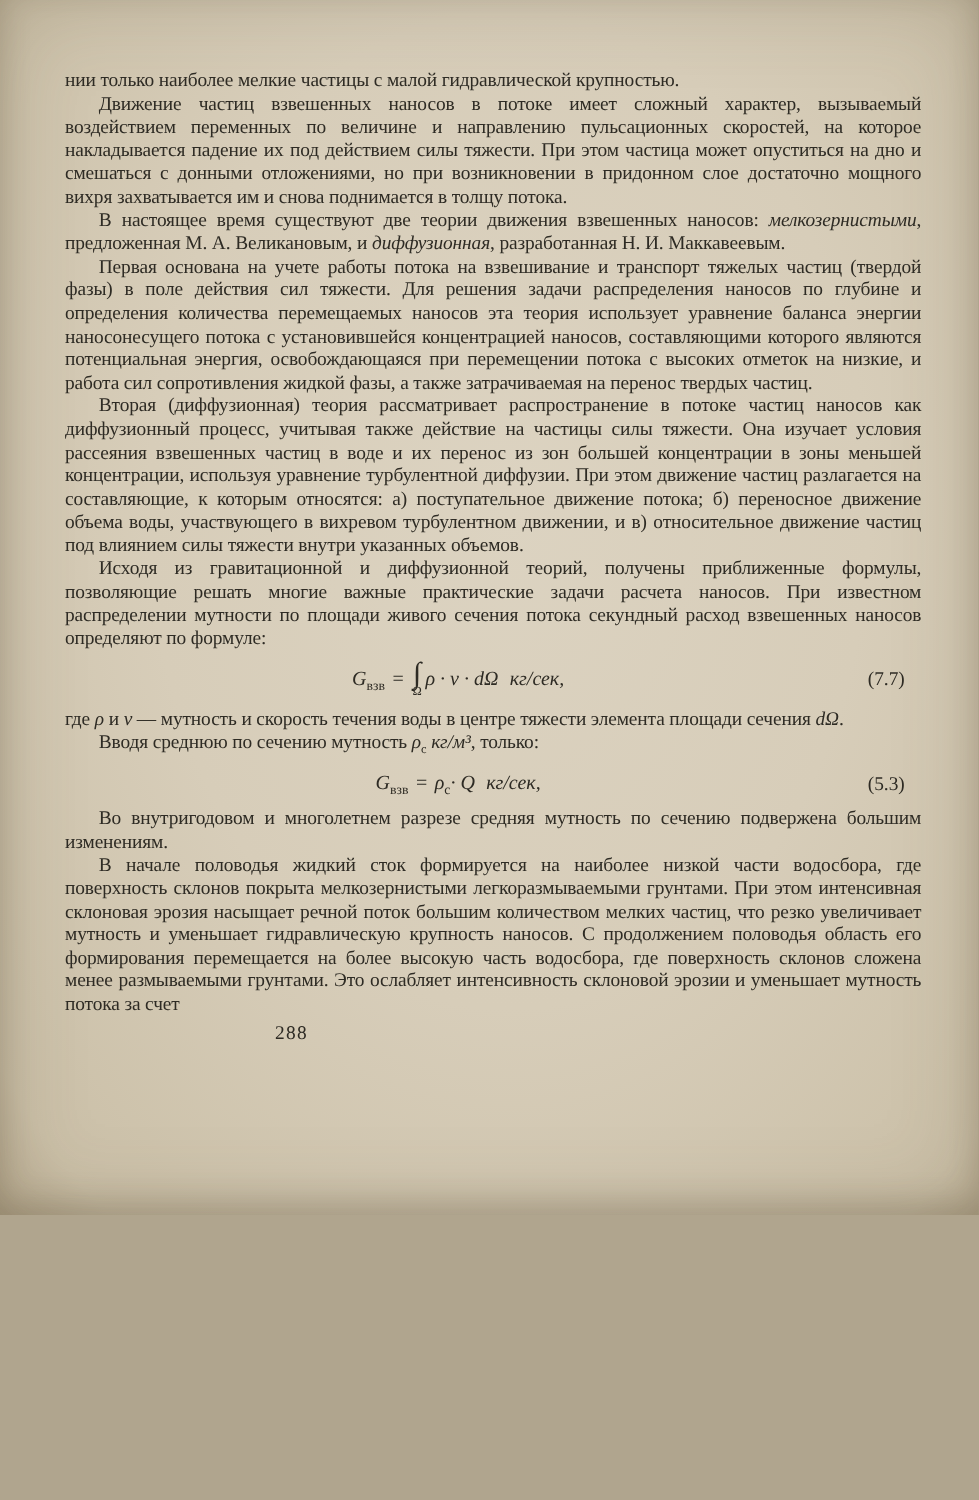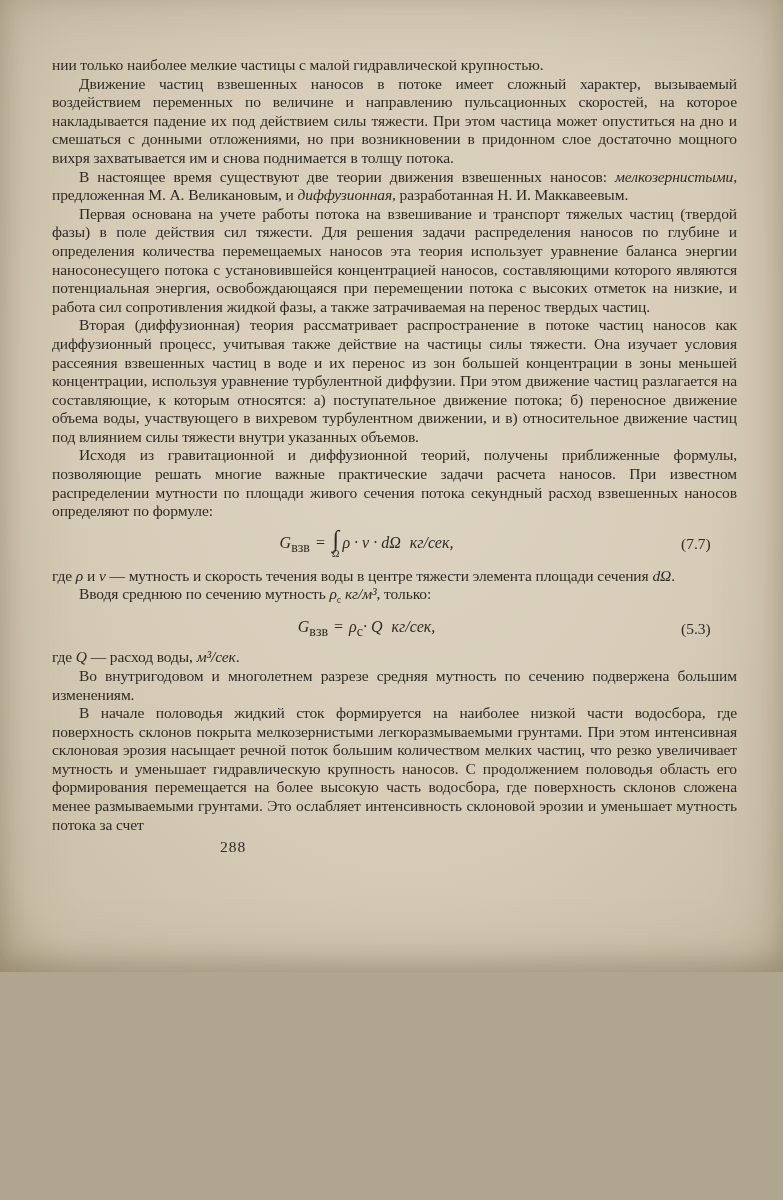--- a/index.html
+++ b/index.html
@@ -25,30 +25,30 @@
     hyphens:auto;
   }
   .para.indent { text-indent:27px; }
   .it, .f-it { font-style:italic; }
   sub { font-size:10px; }
   .formula-row {
     display:flex; align-items:center;
     margin:8px 0;
   }
   .formula { flex:1; text-align:center; font-size:16px; white-space:nowrap; }
-  .f-sub { font-size:14px; font-style:normal; }
+  .f-sub { font-size:11px; font-style:normal; }
   .f-eq { margin:0 6px; }
   .f-units { margin-left:9px; }
   .integral {
     display:inline-flex; flex-direction:column; align-items:center;
     vertical-align:middle; margin:0 3px 0 1px;
   }
   .int-sign { font-size:24px; line-height:20px; }
   .int-limit { font-size:10px; line-height:10px; }
-  .eq-number { width:56px; text-align:left; font-size:15.5px; }
+  .eq-number { width:56px; text-align:center; font-size:15.5px; }
   .page-number {
     margin-top:4px;
     padding-left:168px;
     font-size:15.5px;
     letter-spacing:1px;
   }
 </style>
 </head>
 <body>
 
@@ -76,21 +76,20 @@
         <p class="para"><span>где </span><span class="it">ρ</span><span> и </span><span class="it">v</span><span> — мутность и скорость течения воды в центре тяжести элемента площади сечения </span><span class="it">dΩ</span><span>.</span></p>
         <p class="para indent"><span>Вводя среднюю по сечению мутность </span><span class="it">ρ</span><sub>с</sub><span> </span><span class="it">кг/м³</span><span>, только:</span></p>
       </div>
 
     <div class="formula-row">
       <span class="formula"><span class="f-it">G</span><sub class="f-sub">взв</sub><span class="f-eq">=</span><span class="f-it">ρ</span><sub class="f-sub">с</sub><span class="f-it">· Q</span><span class="f-it f-units">кг/сек,</span></span>
       <span class="eq-number">(5.3)</span>
     </div>
 
     <div id="paras-3">
-        <p class="para"><span>где </span><span class="it">Q</span><span> — расход воды, </span><span class="it">м³/сек</span><span>.</span></p>
         <p class="para indent"><span>Во внутригодовом и многолетнем разрезе средняя мутность по сечению подвержена большим изменениям.</span></p>
         <p class="para indent"><span>В начале половодья жидкий сток формируется на наиболее низкой части водосбора, где поверхность склонов покрыта мелкозернистыми легкоразмываемыми грунтами. При этом интенсивная склоновая эрозия насыщает речной поток большим количеством мелких частиц, что резко увеличивает мутность и уменьшает гидравлическую крупность наносов. С продолжением половодья область его формирования перемещается на более высокую часть водосбора, где поверхность склонов сложена менее размываемыми грунтами. Это ослабляет интенсивность склоновой эрозии и уменьшает мутность потока за счет</span></p>
       </div>
 
     <div class="page-number">288</div>
 
   </div>
 </div>
 
 </body></html>

